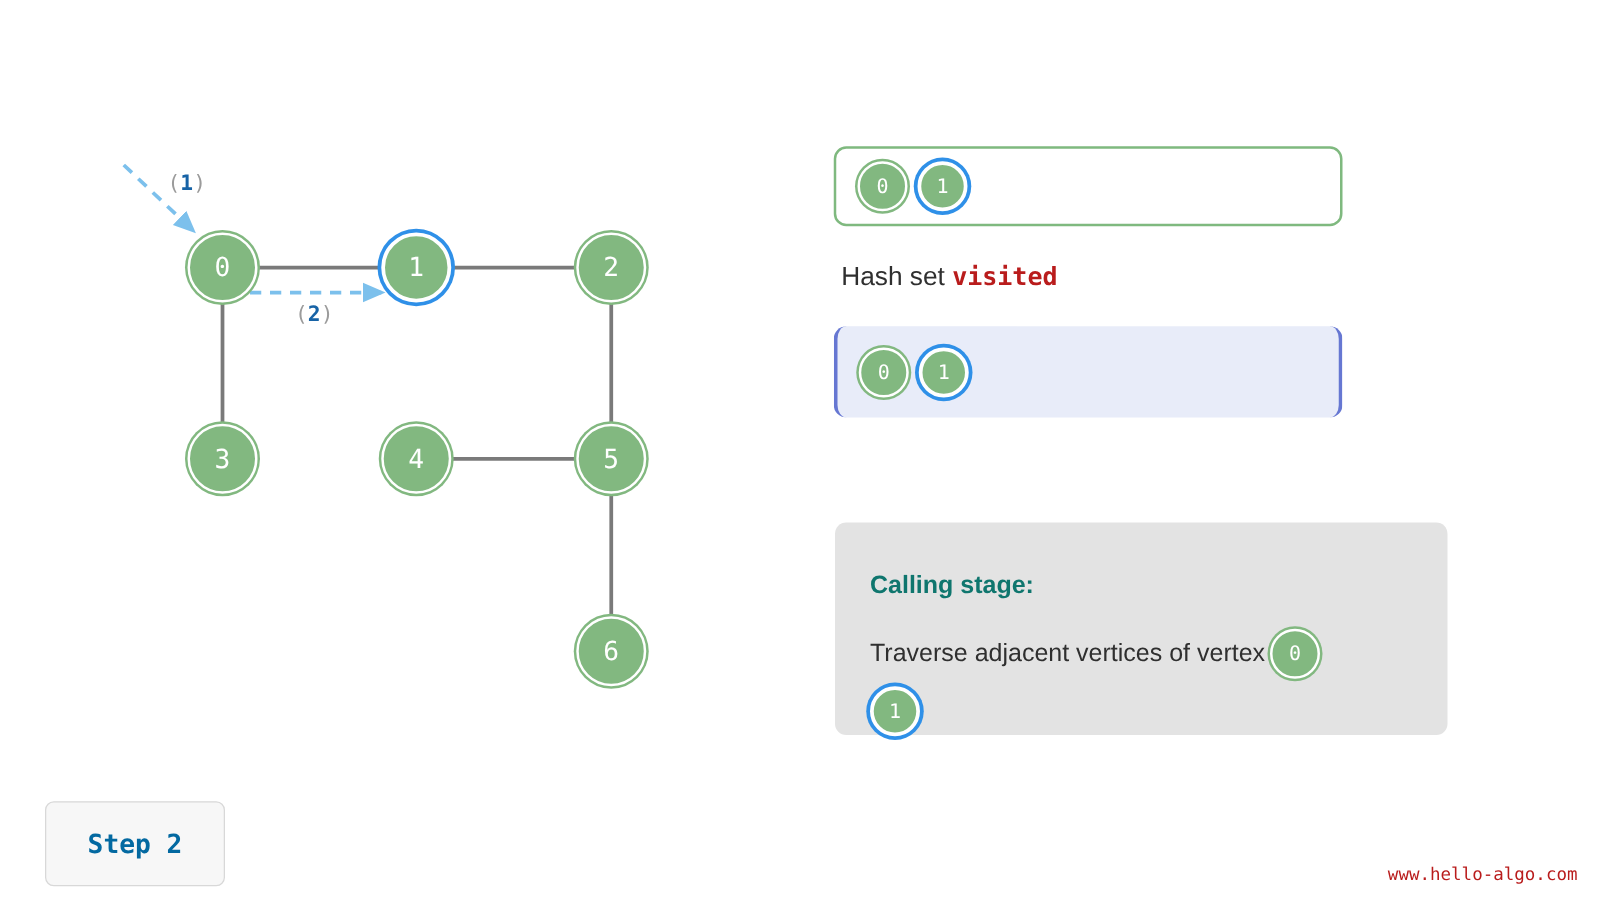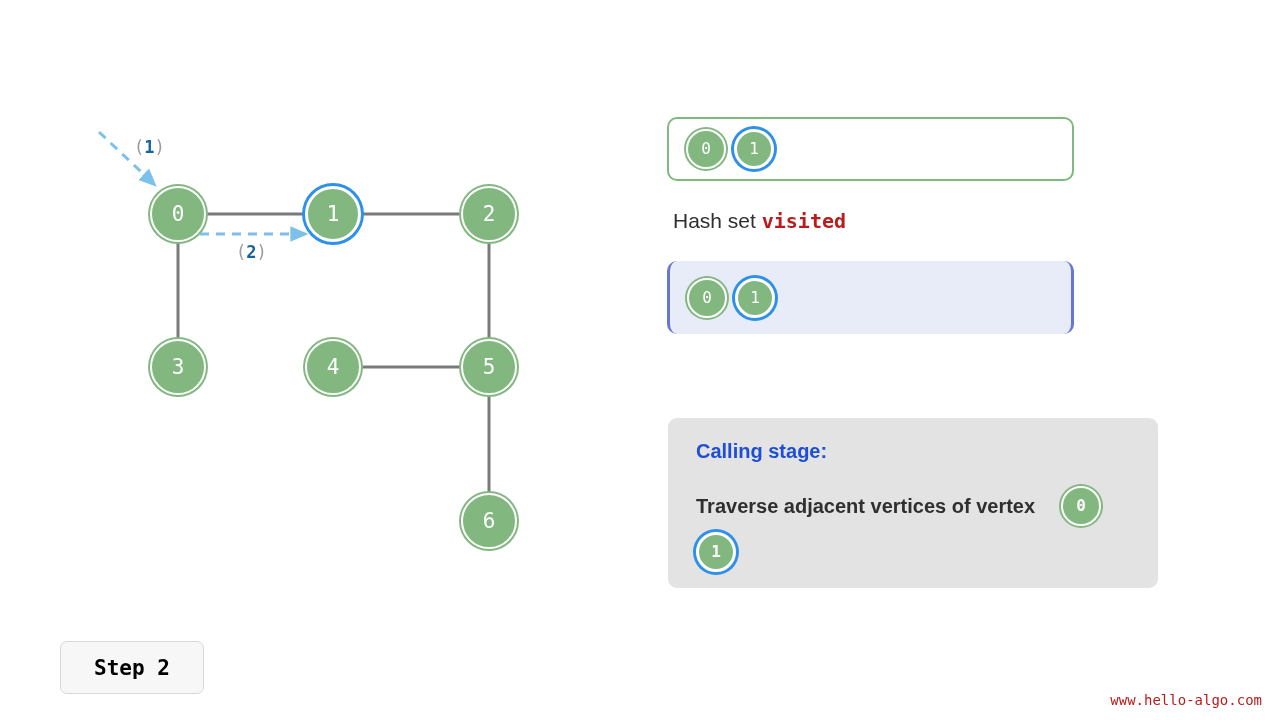--- a/index.html
+++ b/index.html
@@ -142,53 +142,52 @@
     width: 490px;
     height: 170px;
     background: #e3e3e3;
     border-radius: 9px;
     box-sizing: border-box;
     padding: 22px 0 0 28px;
   }
   #calling-stage .cs-title {
     font-size: 20px;
     font-weight: bold;
-    color: #1d4ed8;
+    color: #0f766e;
     margin-bottom: 20px;
+    margin-top: 17px;
   }
   .cs-line {
     display: flex;
     align-items: center;
     font-size: 20px;
     color: #2f2f2f;
     height: 46px;
-    gap: 26px;
-    font-weight: bold;
+    gap: 4px;
   }
   .cs-line .cs-text { white-space: nowrap; }
 
   
   #step-chip {
     position: absolute;
     left: 36px;
     top: 641px;
     width: 144px;
-    height: 53px;
+    height: 68px;
     background: #f7f7f7;
     border: 1px solid #d8d8d8;
     border-radius: 7px;
     display: flex;
     align-items: center;
     justify-content: center;
     font-family: "DejaVu Sans Mono", monospace;
     font-size: 21px;
     font-weight: bold;
-    color: #000000;
-    box-sizing: border-box;
-    margin-left: 24px;
+    color: #0369a1;
+    box-sizing: border-box;
   }
 
   
   #watermark {
     position: absolute;
     right: 18px;
     bottom: 12px;
     font-family: "DejaVu Sans Mono", monospace;
     font-size: 14px;
     color: #b91c1c;

